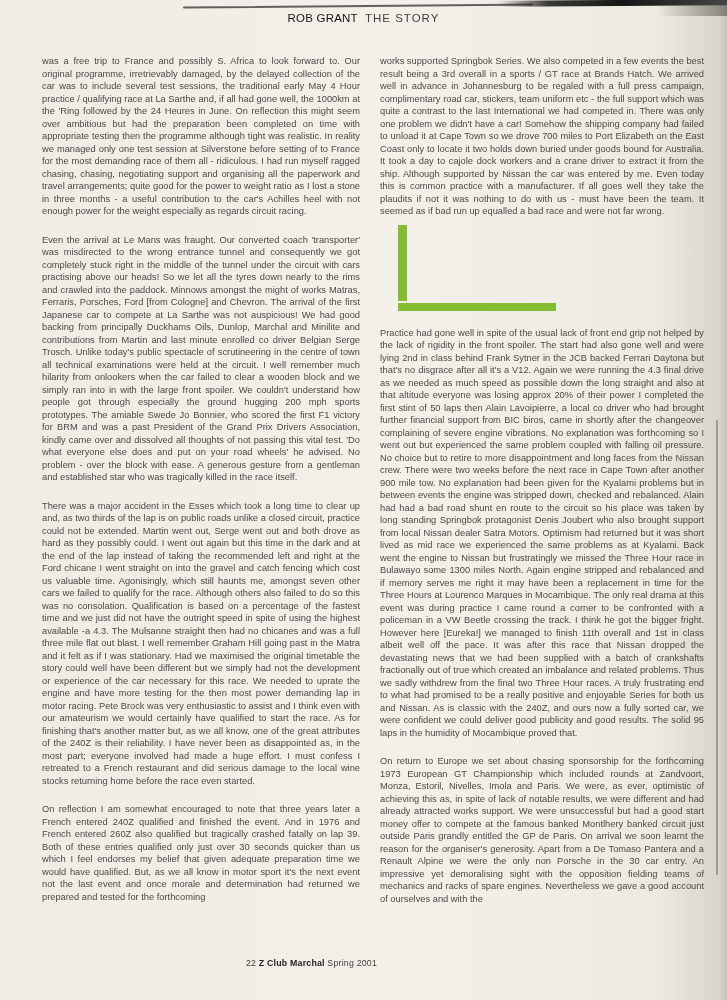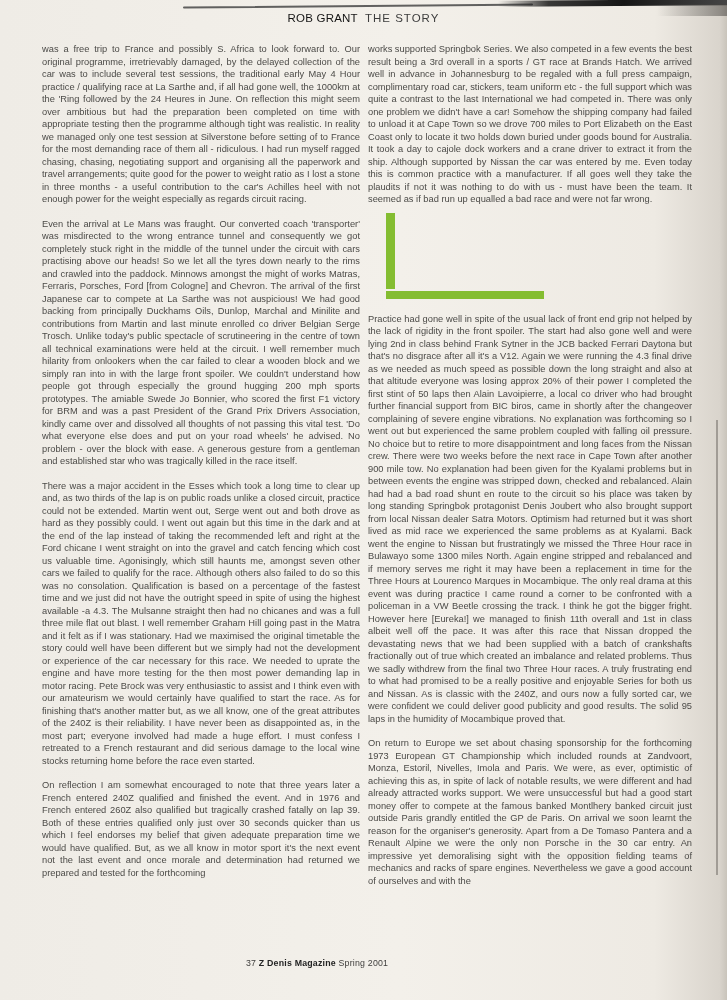--- a/index.html
+++ b/index.html
@@ -36,22 +36,22 @@
   }
   .header .author{font-weight:normal;color:#141414;}
   .header .title{font-weight:400;color:#3d3d3d;margin-left:4px;letter-spacing:1px;text-align:right;}
   
   .col{
     position:absolute;top:39px;
     text-align:justify;
     font-size:9.3px;line-height:12.5px;color:#4b4a47;
   }
   .col.left{left:42px;width:318px;}
-  .col.right{left:368px;width:324px;}
-  .col p{margin:4px 0 12px 0;}
+  .col.right{left:380px;width:324px;}
+  .col p{margin:16px 0 12px 0;}
   
   .pullquote{
     position:relative;
     margin:4px 0 14px 18px;
     padding:5px 0 14px 17px;
     min-height:62px;
   }
   .pq-left-bar{
     position:absolute;left:0;top:-5px;width:9px;height:76px;
   }
@@ -98,18 +98,18 @@
     <div class="pullquote">
       <div class="pq-left-bar" style="background: rgb(132, 189, 49);"></div>
       <div class="pq-bottom-bar" style="background: rgb(132, 189, 49);"></div>
     </div>
 
     <p>Practice had gone well in spite of the usual lack of front end grip not helped by the lack of rigidity in the front spoiler. The start had also gone well and were lying 2nd in class behind Frank Sytner in the JCB backed Ferrari Daytona but that's no disgrace after all it's a V12. Again we were running the 4.3 final drive as we needed as much speed as possible down the long straight and also at that altitude everyone was losing approx 20% of their power I completed the first stint of 50 laps then Alain Lavoipierre, a local co driver who had brought further financial support from BIC biros, came in shortly after the changeover complaining of severe engine vibrations. No explanation was forthcoming so I went out but experienced the same problem coupled with falling oil pressure. No choice but to retire to more disappointment and long faces from the Nissan crew. There were two weeks before the next race in Cape Town after another 900 mile tow. No explanation had been given for the Kyalami problems but in between events the engine was stripped down, checked and rebalanced. Alain had had a bad road shunt en route to the circuit so his place was taken by long standing Springbok protagonist Denis Joubert who also brought support from local Nissan dealer Satra Motors. Optimism had returned but it was short lived as mid race we experienced the same problems as at Kyalami. Back went the engine to Nissan but frustratingly we missed the Three Hour race in Bulawayo some 1300 miles North. Again engine stripped and rebalanced and if memory serves me right it may have been a replacement in time for the Three Hours at Lourenco Marques in Mocambique. The only real drama at this event was during practice I came round a corner to be confronted with a policeman in a VW Beetle crossing the track. I think he got the bigger fright. However here [Eureka!] we managed to finish 11th overall and 1st in class albeit well off the pace. It was after this race that Nissan dropped the devastating news that we had been supplied with a batch of crankshafts fractionally out of true which created an imbalance and related problems. Thus we sadly withdrew from the final two Three Hour races. A truly frustrating end to what had promised to be a really positive and enjoyable Series for both us and Nissan. As is classic with the 240Z, and ours now a fully sorted car, we were confident we could deliver good publicity and good results. The solid 95 laps in the humidity of Mocambique proved that.</p>
     <p>On return to Europe we set about chasing sponsorship for the forthcoming 1973 European GT Championship which included rounds at Zandvoort, Monza, Estoril, Nivelles, Imola and Paris. We were, as ever, optimistic of achieving this as, in spite of lack of notable results, we were different and had already attracted works support. We were unsuccessful but had a good start money offer to compete at the famous banked Montlhery banked circuit just outside Paris grandly entitled the GP de Paris. On arrival we soon learnt the reason for the organiser's generosity. Apart from a De Tomaso Pantera and a Renault Alpine we were the only non Porsche in the 30 car entry. An impressive yet demoralising sight with the opposition fielding teams of mechanics and racks of spare engines. Nevertheless we gave a good account of ourselves and with the</p>
   </div>
 
   <div class="footer">
-    <span>37</span>
-    <span class="mag">Z Denis Magazine</span>
+    <span>22</span>
+    <span class="mag">Z Club Marchal</span>
     <span>Spring 2001</span>
   </div>
 
 </div>
 
 </body></html>

